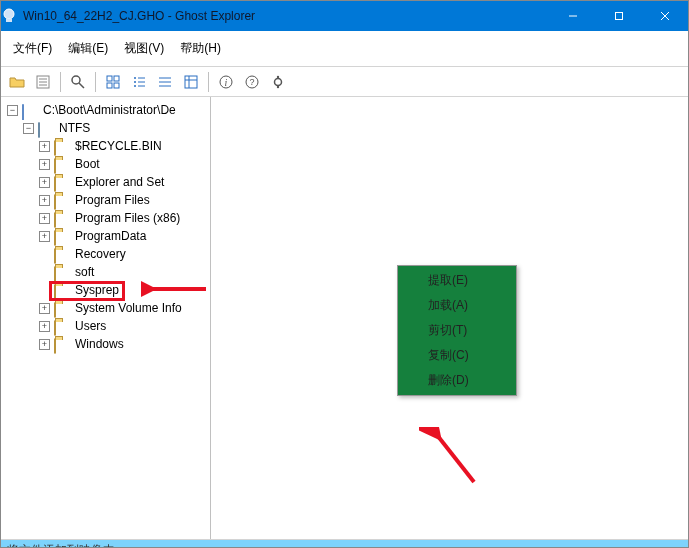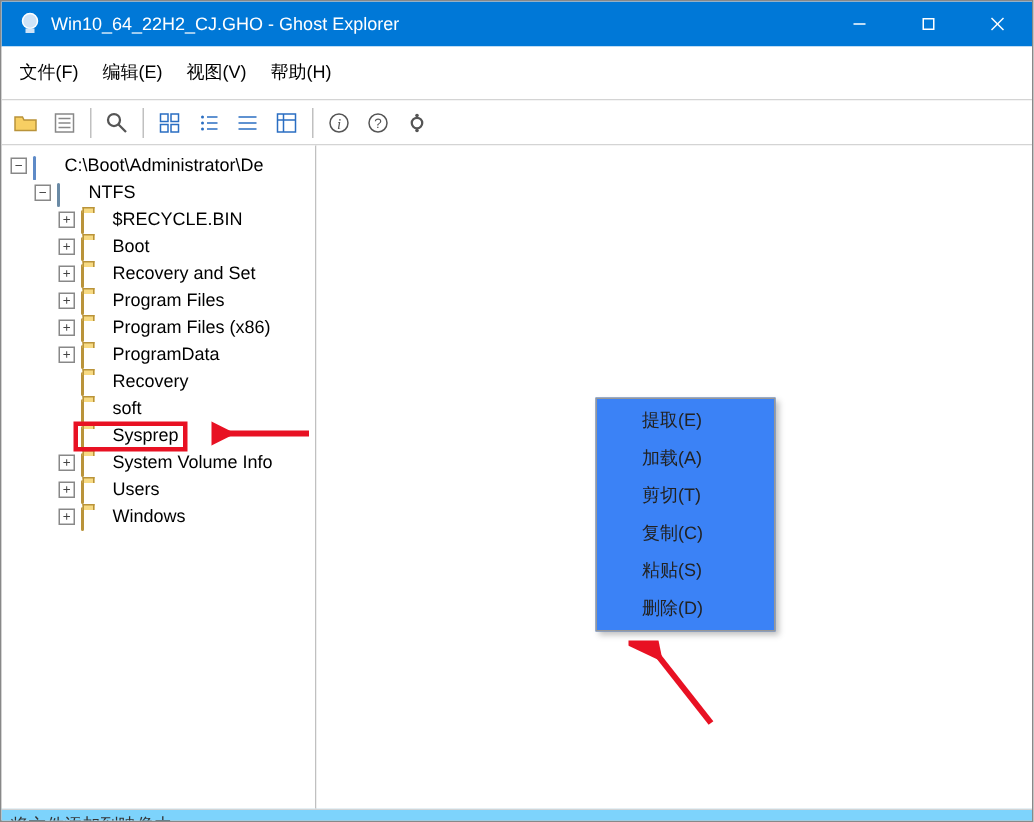--- a/index.html
+++ b/index.html
@@ -1,19 +1,19 @@
 <!DOCTYPE html>
 <html><head>
 <meta charset="utf-8">
 <style>
 * { box-sizing: border-box; margin: 0; padding: 0; user-select: none; }
 body { font-family: "Microsoft YaHei", "Segoe UI", Tahoma, sans-serif; font-size: 12px; background: #fff; width: 689px; height: 548px; overflow: hidden; border: 1px solid #888; }
 
 
-.titlebar { height: 30px; background: #0078d7; color: #ffffff; display: flex; align-items: center; padding-left: 11px; }
+.titlebar { height: 30px; background: #0078d7; color: #0f172a; display: flex; align-items: center; padding-left: 0; }
 .titlebar .app-icon { width: 16px; height: 16px; margin-right: 6px; display:inline-flex; align-items:center; justify-content:center; font-size:11px; }
 .titlebar .title-text { font-size: 12px; flex:1; }
 .titlebar .win-btns { display: flex; height: 100%; }
 .titlebar .win-btn { width: 46px; display: flex; align-items: center; justify-content: center; }
 
 
 .menubar { height: 36px; background: #fff; border-bottom: 1px solid #d4d4d4; display: flex; align-items: center; padding: 0 4px; }
 .menubar .menu-item { padding: 2px 8px; cursor: default; }
 
 
@@ -39,21 +39,21 @@
 .ghost-glyph { width:14px; height:14px; border-radius:7px 7px 2px 2px; background:#e4f0fb; border:1px solid #5e8ac7; }
 .tree-label { padding: 0 2px; }
 .lvl0 { padding-left: 2px; }
 .lvl1 { padding-left: 18px; }
 .lvl2 { padding-left: 34px; }
 
 
 .row-highlight { position:absolute; border: 3px solid #e81123; pointer-events:none; }
 
 
-.context-menu { position:absolute; background:#3b82f6; border:1px solid #979797; box-shadow: 2px 2px 4px rgba(0,0,0,0.25); padding: 2px; width: 120px; }
+.context-menu { position:absolute; background:#15803d; border:1px solid #979797; box-shadow: 2px 2px 4px rgba(0,0,0,0.25); padding: 2px; width: 120px; }
 .context-menu .cm-item { padding: 4px 8px 4px 28px; font-size:12px; color:#222; }
 .context-menu .cm-item.highlighted { background:#90c8f6; }
 
 
 .arrow-ann { position:absolute; pointer-events:none; }
 
 
 .statusbar { height:22px; border-top:1px solid #d4d4d4; background:#7dd3fc; display:flex; align-items:center; padding:0 6px; font-size:12px; color:#333; }
 
 .watermark { position:absolute; right:8px; bottom:22px; font-size:14px; color:#e2e2e2; letter-spacing:1px; }
@@ -192,21 +192,21 @@
             <span class="tree-label">$RECYCLE.BIN</span>
           </div>
           <div class="tree-node lvl2">
             <span class="tree-exp">+</span>
             <span class="tree-icon"><span class="folder-glyph"></span></span>
             <span class="tree-label">Boot</span>
           </div>
           <div class="tree-node lvl2">
             <span class="tree-exp">+</span>
             <span class="tree-icon"><span class="folder-glyph"></span></span>
-            <span class="tree-label">Recovery and Set</span>
+            <span class="tree-label">Explorer and Set</span>
           </div>
           <div class="tree-node lvl2">
             <span class="tree-exp">+</span>
             <span class="tree-icon"><span class="folder-glyph"></span></span>
             <span class="tree-label">Program Files</span>
           </div>
           <div class="tree-node lvl2">
             <span class="tree-exp">+</span>
             <span class="tree-icon"><span class="folder-glyph"></span></span>
             <span class="tree-label">Program Files (x86)</span>
@@ -253,21 +253,20 @@
   </div>
 
   <div class="content-pane">
 
     <div class="context-menu" style="left:186px; top:168px;">
       <div id="cm-items">
           <div class="cm-item">提取(E)</div>
           <div class="cm-item">加载(A)</div>
           <div class="cm-item">剪切(T)</div>
           <div class="cm-item">复制(C)</div>
-          <div class="cm-item">粘贴(S)</div>
           <div class="cm-item">删除(D)</div>
         </div>
     </div>
 
     <svg class="arrow-ann" style="left:-70px; top:177px;" width="70" height="30" viewBox="0 0 70 30">
       <defs>
           <marker id="ah1" markerWidth="10" markerHeight="10" refX="2" refY="5" orient="auto">
             <path d="M10 0 L0 5 L10 10 z" fill="#e81123"></path>
           </marker>
         </defs>

